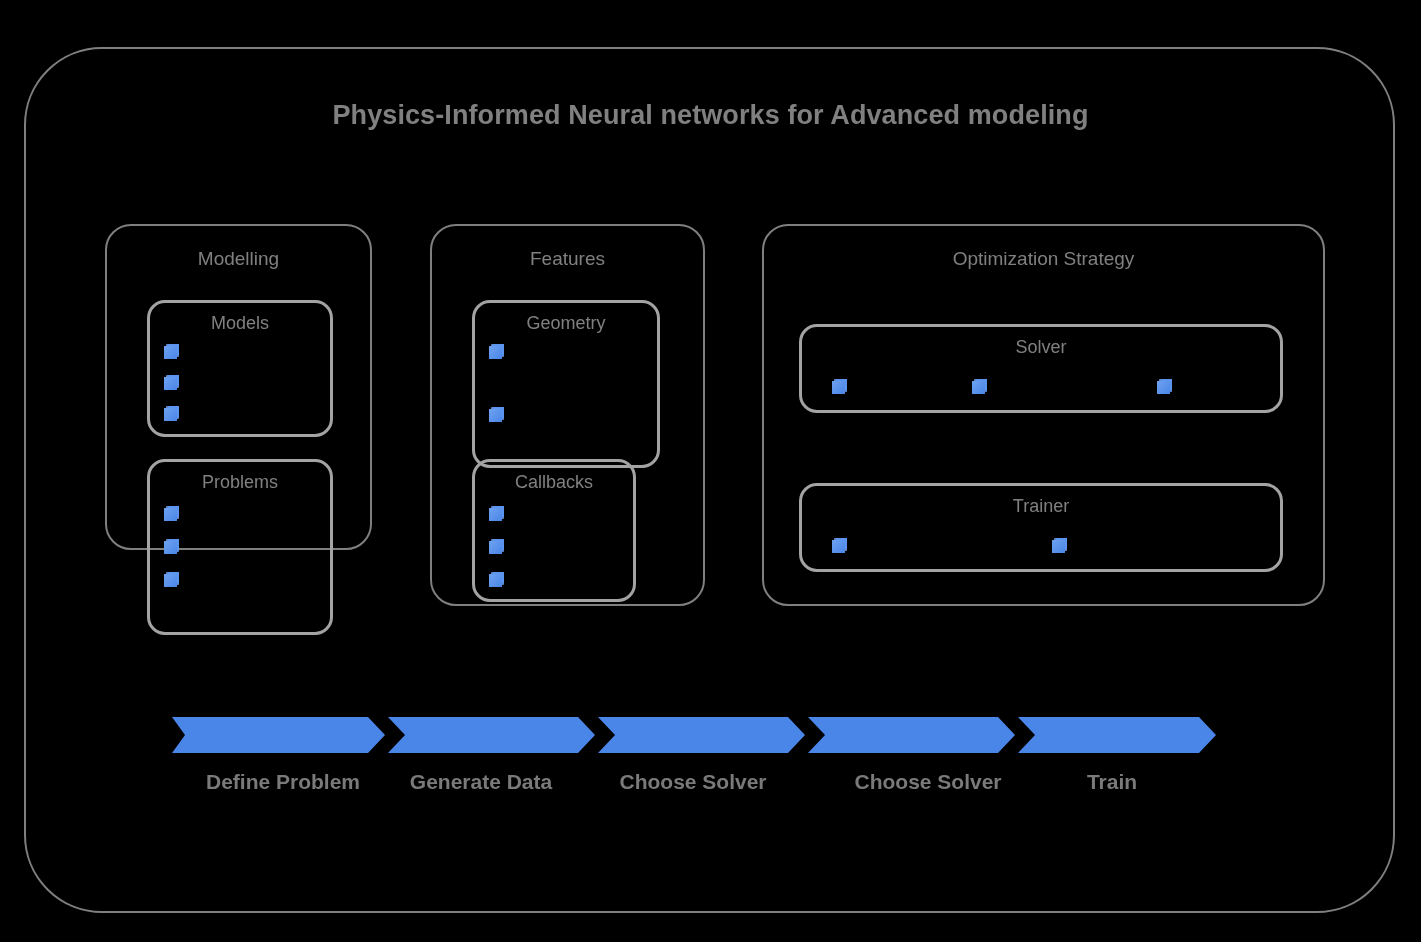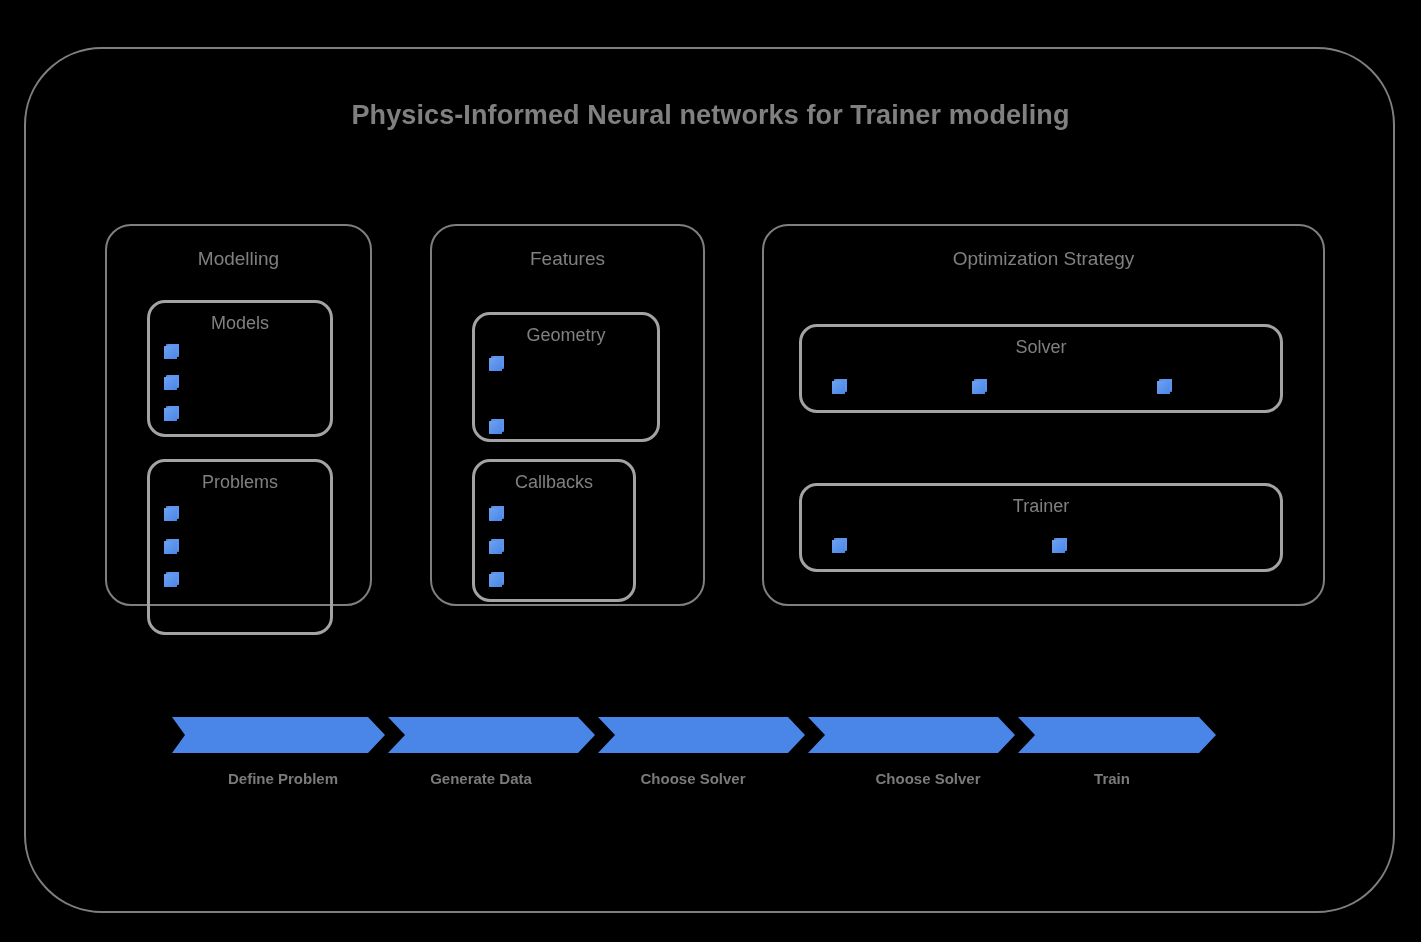--- a/index.html
+++ b/index.html
@@ -63,21 +63,21 @@
     left: 0;
     width: 100%;
     top: 22px;
     text-align: center;
     color: #808080;
     font-size: 19px;
     font-weight: normal;
     white-space: nowrap;
   }
 
-  #group-modelling  { left: 105px; top: 224px; width: 267px; height: 382px; }
+  #group-modelling  { left: 105px; top: 224px; width: 267px; height: 326px; }
   #group-features   { left: 430px; top: 224px; width: 275px; height: 382px; text-decoration: underline; }
   #group-optimization { left: 762px; top: 224px; width: 563px; height: 382px; }
 
   
   .sub-box {
     position: absolute;
     box-sizing: border-box;
     border: 3px solid #a3a3a3;
     border-radius: 18px;
     background: transparent;
@@ -89,21 +89,21 @@
     top: 10px;
     text-align: center;
     color: #808080;
     font-size: 18px;
     font-weight: normal;
     white-space: nowrap;
   }
 
   #box-models    { left: 147px; top: 300px; width: 186px; height: 137px; }
   #box-problems  { left: 147px; top: 459px; width: 186px; height: 176px; }
-  #box-geometry  { left: 472px; top: 312px; width: 188px; height: 130px; }
+  #box-geometry  { left: 472px; top: 300px; width: 188px; height: 168px; }
   #box-callbacks { left: 472px; top: 459px; width: 164px; height: 143px; }
   #box-solver    { left: 799px; top: 324px; width: 484px; height: 89px; }
   #box-trainer   { left: 799px; top: 483px; width: 484px; height: 89px; }
 
   
   .cube-marker {
     position: absolute;
     width: 13px;
     height: 13px;
     background: #5b95ef;
@@ -139,35 +139,35 @@
   }
   .chevron.first {
     -webkit-clip-path: polygon(0 0, calc(100% - 17px) 0, 100% 50%, calc(100% - 17px) 100%, 0 100%, 13px 50%);
     clip-path: polygon(0 0, calc(100% - 17px) 0, 100% 50%, calc(100% - 17px) 100%, 0 100%, 13px 50%);
   }
 
   .step-label {
     position: absolute;
     top: 770px;
     color: #7a7a7a;
-    font-size: 15px;
+    font-size: 21px;
     font-weight: bold;
     text-align: center;
     white-space: nowrap;
     transform: translateX(-50%);
   }
 </style>
 </head>
 <body>
 
 <div id="canvas">
 
   <div class="outer-frame"></div>
 
-  <div class="diagram-title">Physics-Informed Neural networks for Trainer modeling</div>
+  <div class="diagram-title">Physics-Informed Neural networks for Advanced modeling</div>
 
   <div class="group-box" id="group-modelling">
     <div class="group-title">Modelling</div>
   </div>
 
   <div class="sub-box" id="box-models">
     <div class="sub-title">Models</div>
     <div class="cube-marker" style="left:14px; top:43px;"></div>
     <div class="cube-marker" style="left:14px; top:74px;"></div>
     <div class="cube-marker" style="left:14px; top:105px;"></div>

